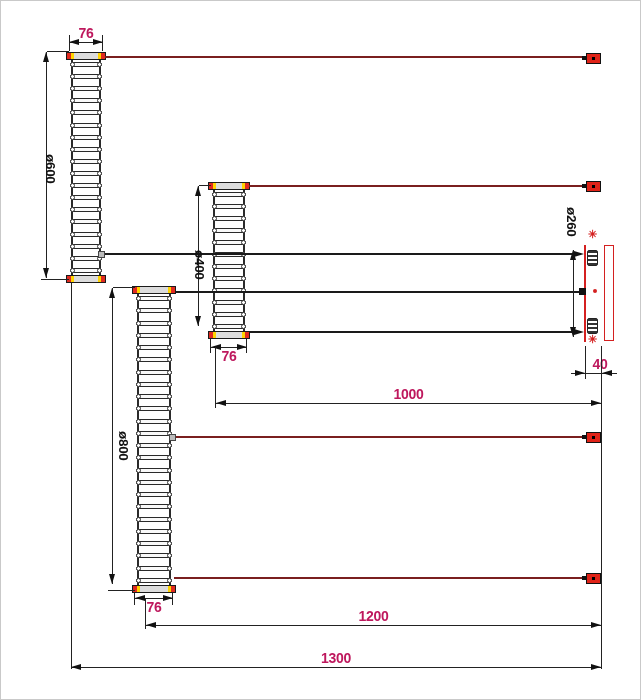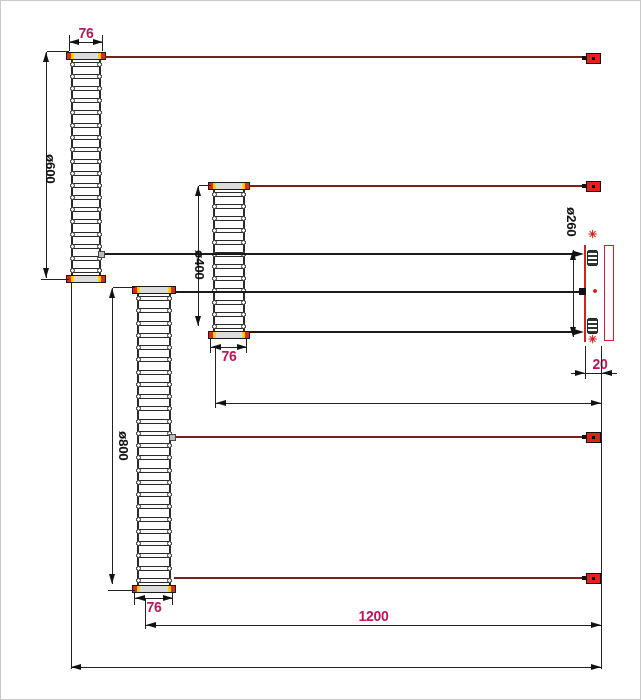--- a/index.html
+++ b/index.html
@@ -200,33 +200,35 @@
 
   <div class="dl" style="left:572px;top:249px;width:1px;height:87px;"></div>
   <div class="ar u" style="left:569px;top:249px;"></div>
   <div class="ar d" style="left:569px;top:326px;"></div>
   <div class="vlbl" style="left:562px;top:196px;width:16px;height:50px;">ø260</div>
 
   <div class="dl" style="left:570px;top:372px;width:46px;height:1px;"></div>
   <div class="dl" style="left:584px;top:345px;width:1px;height:33px;"></div>
   <div class="ar r" style="left:574px;top:369px;"></div>
   <div class="ar l" style="left:601px;top:369px;"></div>
-  <div class="lbl" style="left:584px;top:356px;width:30px;">20</div>
+  <div class="lbl" style="left:584px;top:356px;width:30px;">40</div>
 
   <div class="dl" style="left:70px;top:282px;width:1px;height:386px;"></div>
   <div class="dl" style="left:600px;top:345px;width:1px;height:323px;"></div>
   <div class="dl" style="left:214px;top:346px;width:1px;height:61px;"></div>
   <div class="dl" style="left:144px;top:597px;width:1px;height:31px;"></div>
 
   <div class="dl" style="left:215px;top:402px;width:385px;height:1px;"></div>
   <div class="ar l" style="left:215px;top:399px;"></div>
   <div class="ar r" style="left:590px;top:399px;"></div>
+  <div class="lbl" style="left:215px;top:386px;width:385px;">1000</div>
 
   <div class="dl" style="left:145px;top:624px;width:455px;height:1px;"></div>
   <div class="ar l" style="left:145px;top:621px;"></div>
   <div class="ar r" style="left:590px;top:621px;"></div>
   <div class="lbl" style="left:145px;top:608px;width:455px;">1200</div>
 
   <div class="dl" style="left:70px;top:666px;width:530px;height:1px;"></div>
   <div class="ar l" style="left:70px;top:663px;"></div>
   <div class="ar r" style="left:590px;top:663px;"></div>
+  <div class="lbl" style="left:70px;top:650px;width:530px;">1300</div>
 
 </div>
 
 </body></html>

